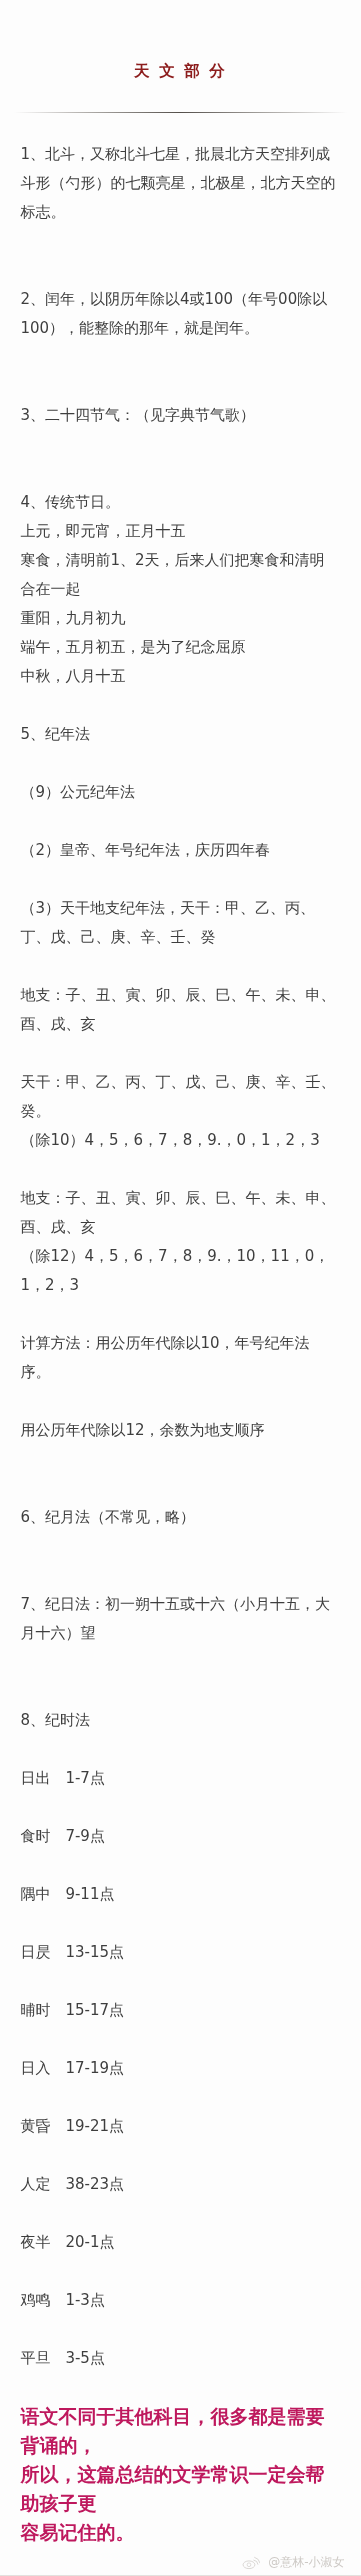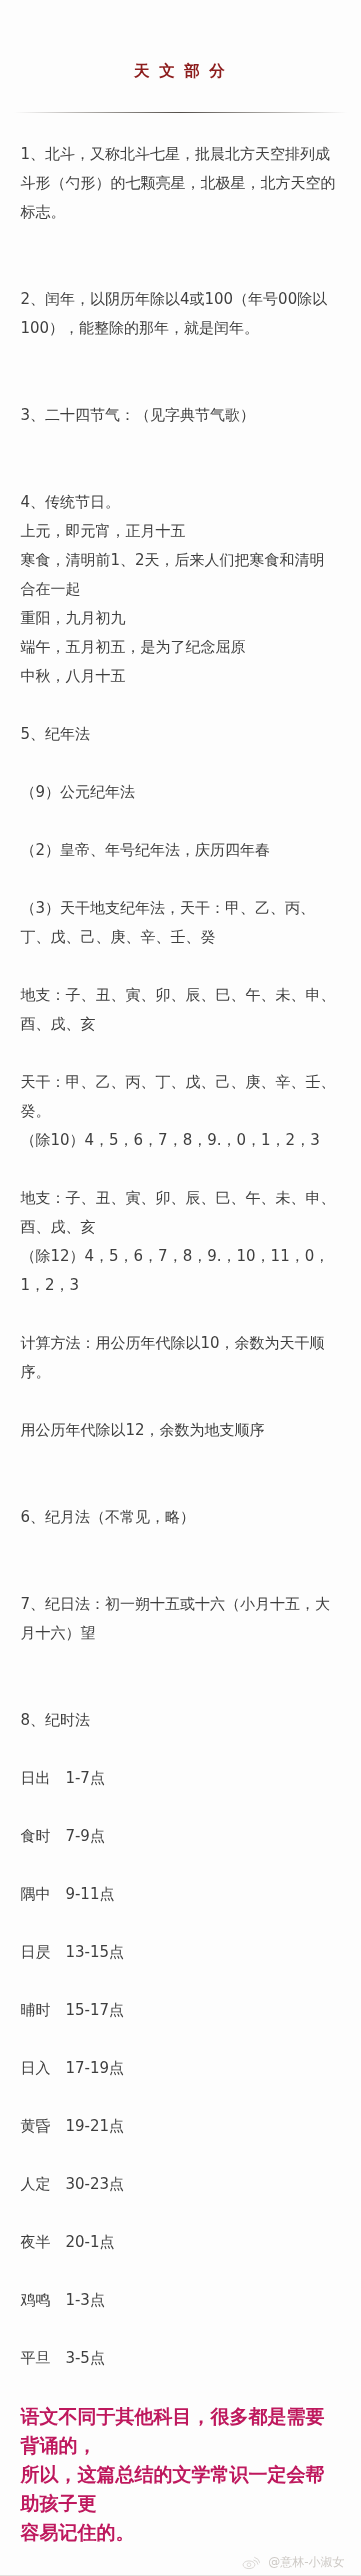--- a/index.html
+++ b/index.html
@@ -96,36 +96,36 @@
 丁、戊、己、庚、辛、壬、癸</p>
   <p class="para g1">地支：子、丑、寅、卯、辰、巳、午、未、申、
 酉、戌、亥</p>
   <p class="para g1">天干：甲、乙、丙、丁、戊、己、庚、辛、壬、
 癸。
 （除10）4，5，6，7，8，9.，0，1，2，3</p>
   <p class="para g1">地支：子、丑、寅、卯、辰、巳、午、未、申、
 酉、戌、亥
 （除12）4，5，6，7，8，9.，10，11，0，
 1，2，3</p>
-  <p class="para g1">计算方法：用公历年代除以10，余数为天干顺
+  <p class="para g1">计算方法：用公历年代除以10，年号纪年法
 序。</p>
   <p class="para g1">用公历年代除以12，余数为地支顺序</p>
   <p class="para g2">6、纪月法（不常见，略）</p>
   <p class="para g2">7、纪日法：初一朔十五或十六（小月十五，大
 月十六）望</p>
   <p class="para g2">8、纪时法</p>
 
   <p class="para g1">日出　1-7点</p>
   <p class="para g1">食时　7-9点</p>
   <p class="para g1">隅中　9-11点</p>
   <p class="para g1">日昃　13-15点</p>
   <p class="para g1">晡时　15-17点</p>
   <p class="para g1">日入　17-19点</p>
   <p class="para g1">黄昏　19-21点</p>
-  <p class="para g1">人定　30-23点</p>
+  <p class="para g1">人定　38-23点</p>
   <p class="para g1">夜半　20-1点</p>
   <p class="para g1">鸡鸣　1-3点</p>
   <p class="para g1">平旦　3-5点</p>
 
   <p class="para g1 closing">语文不同于其他科目，很多都是需要背诵的，
 所以，这篇总结的文学常识一定会帮助孩子更
 容易记住的。</p>
 
   <div class="watermark">
     <span>

